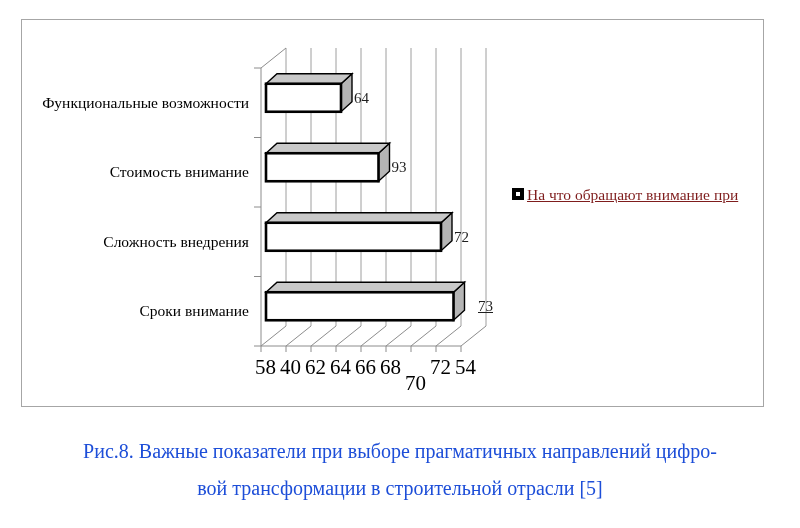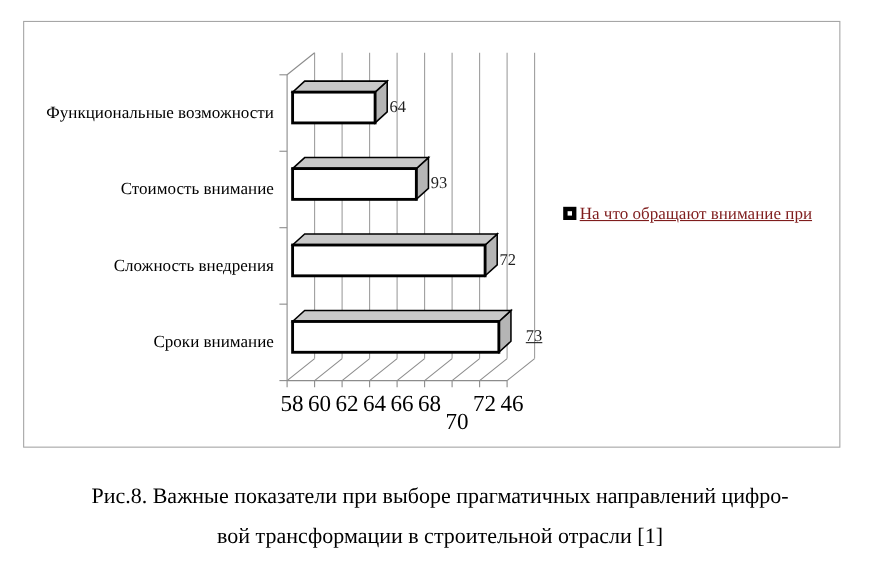--- a/index.html
+++ b/index.html
@@ -26,21 +26,21 @@
   .legend{position:absolute;left:512px;top:184px;width:240px;}
   .legend-marker{
     position:absolute;left:0;top:4px;width:12px;height:12px;background:#000;
   }
   .legend-marker-inner{
     position:absolute;left:4px;top:4px;width:4px;height:4px;background:#fff;
   }
   .legend-text{margin-left:15px;font-size:15.5px;line-height:21.5px;color:#7f1d1d;text-decoration:underline;}
   .caption{
     position:absolute;left:0;top:433px;width:800px;text-align:center;
-    font-size:20px;line-height:37px;color:#000000;
+    font-size:20px;line-height:37px;color:#1d4ed8;
   }
 </style>
 </head>
 <body>
 
 <div class="page">
 
   <div class="chart-frame"></div>
 
   <svg id="chart-svg" viewBox="0 0 800 528" xmlns="http://www.w3.org/2000/svg">
@@ -94,43 +94,43 @@
     </svg>
 
   <div id="cat-labels">
       <div class="cat-label" style="top: 91.75px;">Функциональные возможности</div>
       <div class="cat-label" style="top: 161.25px;">Стоимость внимание</div>
       <div class="cat-label" style="top: 230.75px;">Сложность внедрения</div>
       <div class="cat-label" style="top: 300.25px;">Сроки внимание</div>
     </div>
   <div id="tick-labels">
       <div class="tick-label" style="left: 246px; top: 358px;">58</div>
-      <div class="tick-label" style="left: 271px; top: 358px;">60</div>
+      <div class="tick-label" style="left: 271px; top: 358px;">40</div>
       <div class="tick-label" style="left: 296px; top: 358px;">62</div>
       <div class="tick-label" style="left: 321px; top: 358px;">64</div>
       <div class="tick-label" style="left: 346px; top: 358px;">66</div>
       <div class="tick-label" style="left: 371px; top: 358px;">68</div>
       <div class="tick-label" style="left: 396px; top: 358px; margin-top: 16px;">70</div>
       <div class="tick-label" style="left: 421px; top: 358px;">72</div>
-      <div class="tick-label" style="left: 446px; top: 358px;">46</div>
+      <div class="tick-label" style="left: 446px; top: 358px;">54</div>
     </div>
   <div id="value-labels">
       <div class="val-label" style="left: 354px; top: 88.75px;">64</div>
       <div class="val-label" style="left: 391.5px; top: 158.25px;">93</div>
       <div class="val-label" style="left: 454px; top: 227.75px;">72</div>
       <div class="val-label" style="left: 478px; top: 297.25px; text-decoration: underline;">73</div>
     </div>
 
   <div class="legend">
     <span class="legend-marker">
       <span class="legend-marker-inner"></span>
     </span>
     <div class="legend-text">
       <div>На что обращают внимание при</div>
     </div>
   </div>
 
   <div class="caption">
     <div>Рис.8. Важные показатели при выборе прагматичных направлений цифро-</div>
-    <div>вой трансформации в строительной отрасли [1]</div>
+    <div>вой трансформации в строительной отрасли [5]</div>
   </div>
 
 </div>
 
 </body></html>

